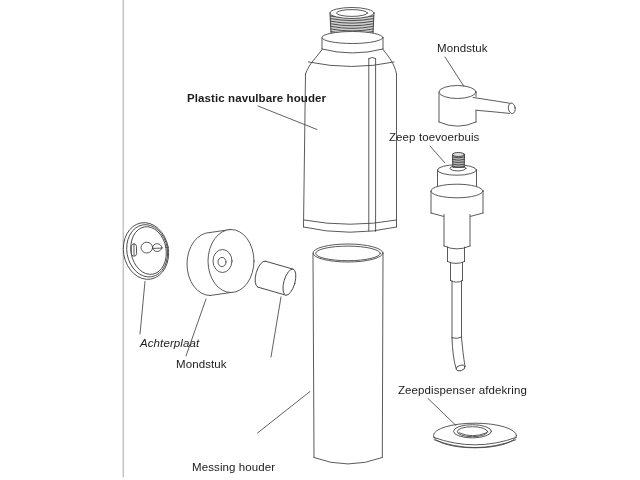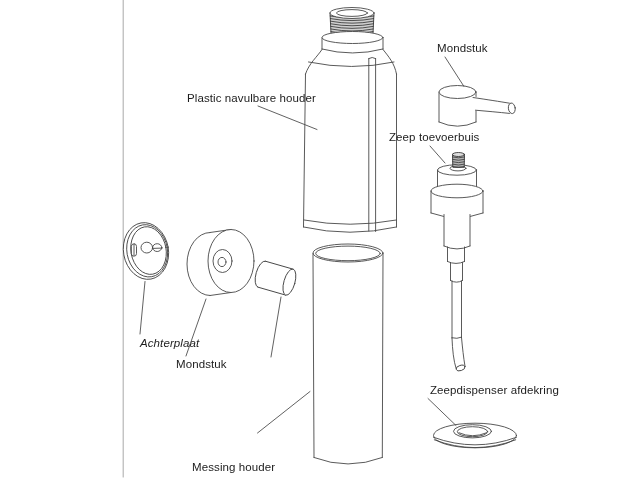--- a/index.html
+++ b/index.html
@@ -164,21 +164,21 @@
     <line x1="445" y1="57" x2="464" y2="86.5"></line>
     <line x1="430" y1="146" x2="445" y2="163"></line>
     <line x1="140" y1="334" x2="145" y2="281.5"></line>
     <line x1="186" y1="356" x2="206" y2="299"></line>
     <line x1="271" y1="357" x2="281" y2="297"></line>
     <line x1="257.5" y1="433" x2="310" y2="391.5"></line>
     <line x1="428" y1="398.5" x2="456" y2="425.5"></line>
   </g>
 </svg>
 
-<div class="lbl" style="left:187px;top:92px;">Plastic navulbare houder</div>
+<div class="lbl" style="left:187px;top:92px;font-weight:bold;">Plastic navulbare houder</div>
 <div class="lbl" style="left:437px;top:42px;">Mondstuk</div>
 <div class="lbl" style="left:389px;top:131px;">Zeep toevoerbuis</div>
 <div class="lbl" style="left:140px;top:337px;font-style:italic;">Achterplaat</div>
 <div class="lbl" style="left:176px;top:358px;">Mondstuk</div>
 <div class="lbl" style="left:192px;top:461px;">Messing houder</div>
-<div class="lbl" style="left:398px;top:384px;margin-left:32px;">Zeepdispenser afdekring</div>
+<div class="lbl" style="left:398px;top:384px;">Zeepdispenser afdekring</div>
 
 </div>
 
 </body></html>

